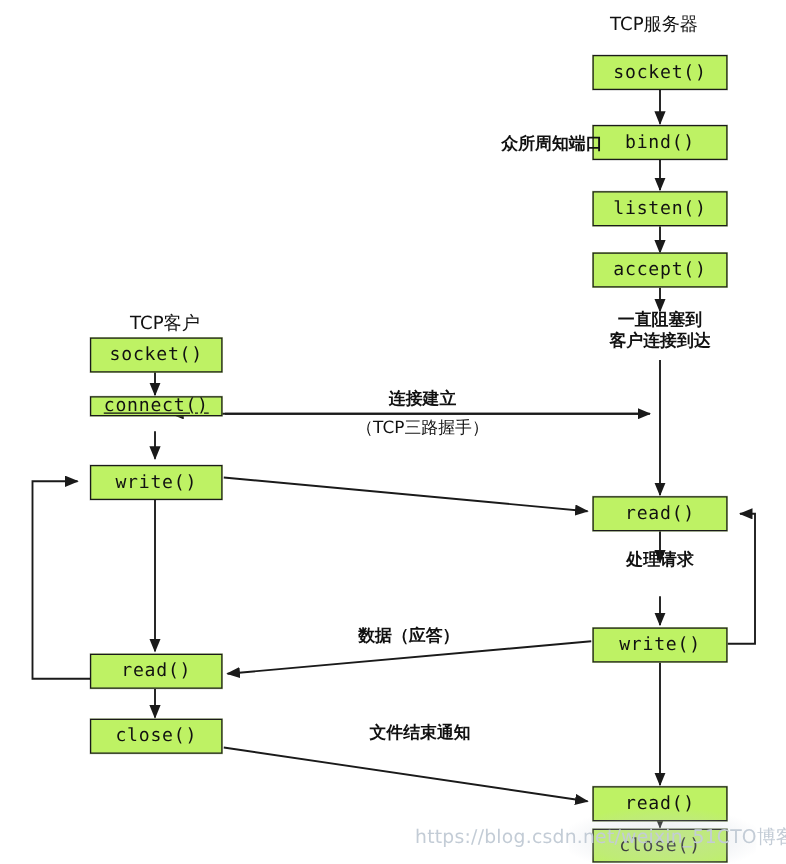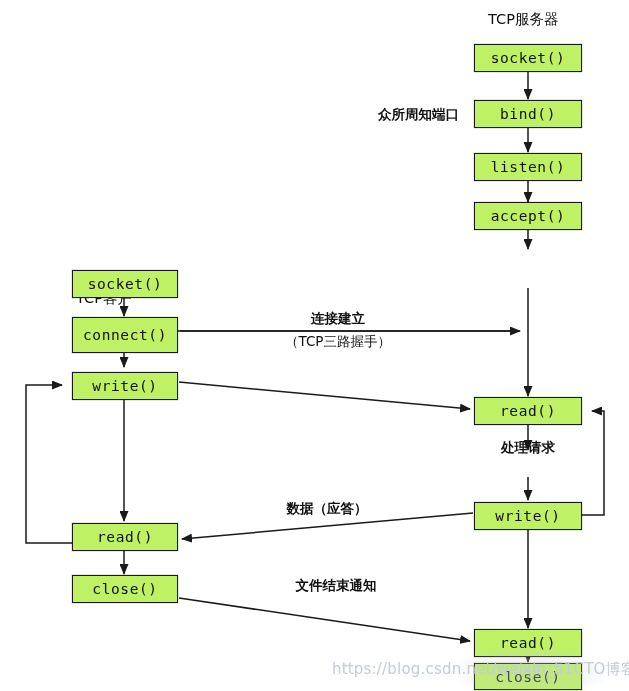--- a/index.html
+++ b/index.html
@@ -33,20 +33,21 @@
     white-space:nowrap;
     font-weight:500;
   }
   .sidelabel{
     position:absolute;
     font-family:"DejaVu Sans","Liberation Sans",sans-serif;
     font-size:13.5px;
     color:#111;
     white-space:nowrap;
     font-weight:600;
+    margin-left:23px;
   }
   .flowlabel{
     position:absolute;
     font-family:"DejaVu Sans","Liberation Sans",sans-serif;
     font-size:13.5px;
     color:#111;
     white-space:nowrap;
     text-align:center;
     font-weight:600;
   }
@@ -128,27 +129,31 @@
   <div class="nodebox" style="left:474px;top:100px;width:108px;height:28px;">bind()</div>
   <div class="nodebox" style="left:474px;top:202px;width:108px;height:28px;">accept()</div>
   <div class="nodebox" style="left:474px;top:153px;width:108px;height:28px;">listen()</div>
   <div class="nodebox" style="left:474px;top:397px;width:108px;height:28px;">read()</div>
   <div class="nodebox" style="left:474px;top:502px;width:108px;height:28px;">write()</div>
   <div class="nodebox" style="left:474px;top:629px;width:108px;height:28px;">read()</div>
   <div class="nodebox" style="left:474px;top:663px;width:108px;height:27px;">close()</div>
 
   <div class="sidelabel" style="left:378px;top:106px;">众所周知端口</div>
 
+  <div class="centerlabel" style="left:458px;top:248px;width:140px;">
+    <div>一直阻塞到</div>
+    <div>客户连接到达</div>
+  </div>
 
   <div class="flowlabel" style="left:458px;top:439px;width:140px;">处理请求</div>
 
-  <div class="colhead" style="left:76px;top:249px;margin-top:40px;">TCP客户</div>
+  <div class="colhead" style="left:104px;top:249px;">TCP客户</div>
 
   <div class="nodebox" style="left:72px;top:270px;width:106px;height:28px;">socket()</div>
-  <div class="nodebox" style="left:72px;top:317px;width:106px;height:36px;">connect()</div>
+  <div class="nodebox" style="left:72px;top:317px;width:106px;height:16px;text-decoration:underline;">connect()</div>
   <div class="nodebox" style="left:72px;top:372px;width:106px;height:28px;">write()</div>
   <div class="nodebox" style="left:72px;top:523px;width:106px;height:28px;">read()</div>
   <div class="nodebox" style="left:72px;top:575px;width:106px;height:28px;">close()</div>
 
   <div class="flowlabel" style="left:248px;top:310px;width:180px;">连接建立</div>
   <div class="flowlabel thin" style="left:248px;top:333px;width:180px;">（TCP三路握手）</div>
 
 
   <div class="flowlabel" style="left:242px;top:500px;width:170px;">数据（应答）</div>
 

